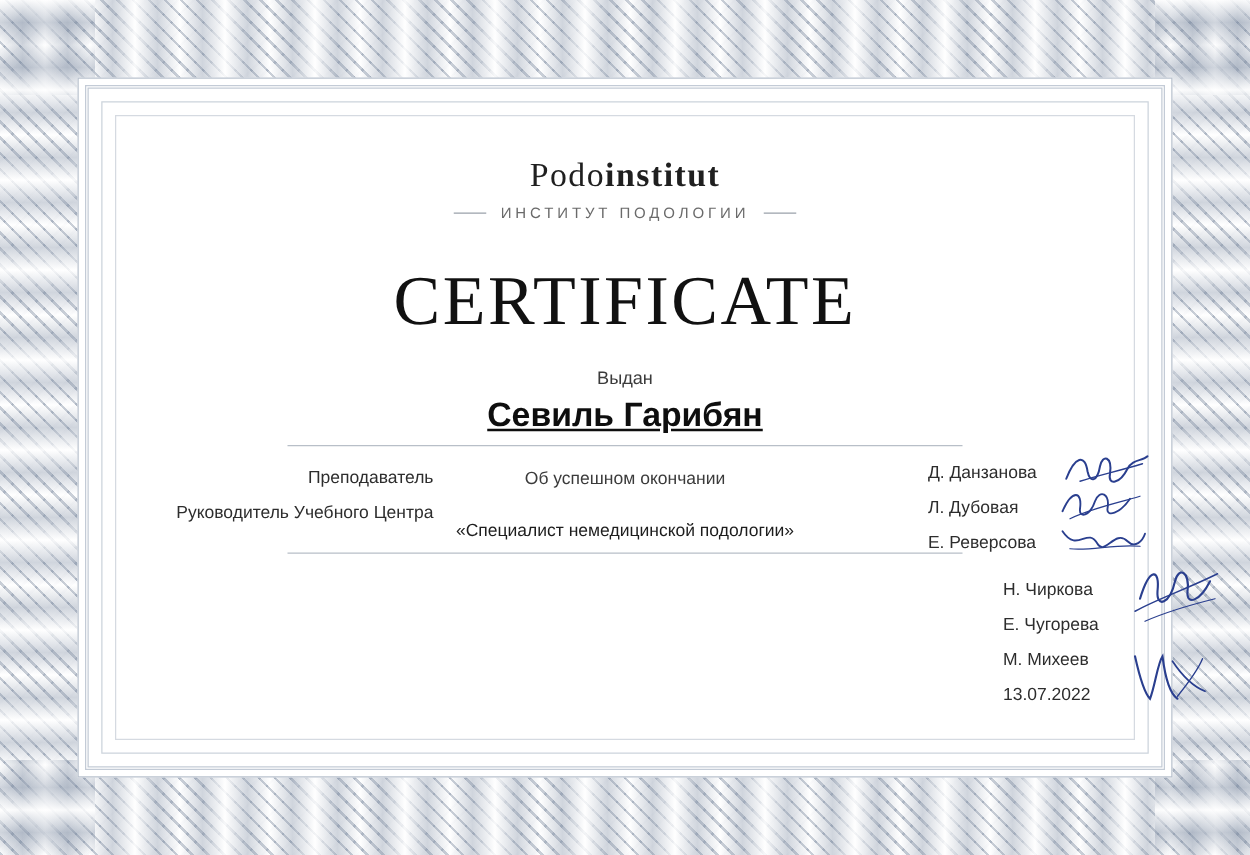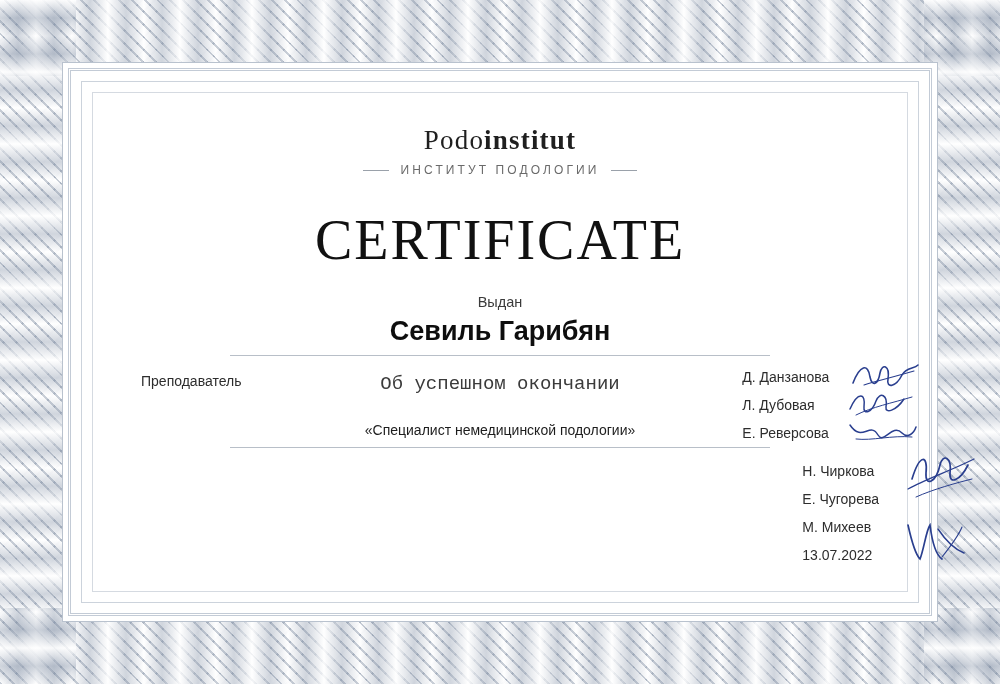--- a/index.html
+++ b/index.html
@@ -172,34 +172,34 @@
   }
 
   
   .caption {
     margin-top: 22px;
     font-size: 14.5px;
     color: #3b3b3b;
   }
   .caption.small {
     margin-top: 17px;
-    font-size: 19px;
-    font-family: Liberation Mono, monospace;
+    font-size: 14px;
   }
   .field {
     width: 540px;
     text-align: center;
     padding-bottom: 8px;
     border-bottom: 1px solid #b8bfc8;
     margin-top: 6px;
   }
   .name-value {
     font-size: 27px;
     font-weight: 700;
     color: #0e0e0e;
+    text-decoration: underline;
   }
   .course-value {
     font-size: 17px;
     color: #1d1d1d;
   }
   .spec-value {
     font-size: 14px;
     color: #1d1d1d;
   }
 
@@ -276,20 +276,21 @@
     <div class="caption small">Об успешном окончании</div>
 
     <div class="field" style="margin-top:26px;">
       <span class="spec-value">«Специалист немедицинской подологии»</span>
     </div>
 
     <div class="sign-area">
 
       <div class="roles">
         <div class="role-line">Преподаватель</div>
+        <div class="role-line">Руководитель Учебного Центра</div>
       </div>
 
       <div class="signers">
 
         <div class="signer-col">
           <div class="signer-line">Д. Данзанова</div>
           <div class="signer-line">Л. Дубовая</div>
           <div class="signer-line">Е. Реверсова</div>
 
           <div class="scribble" style="left:108px; top:-4px;">

